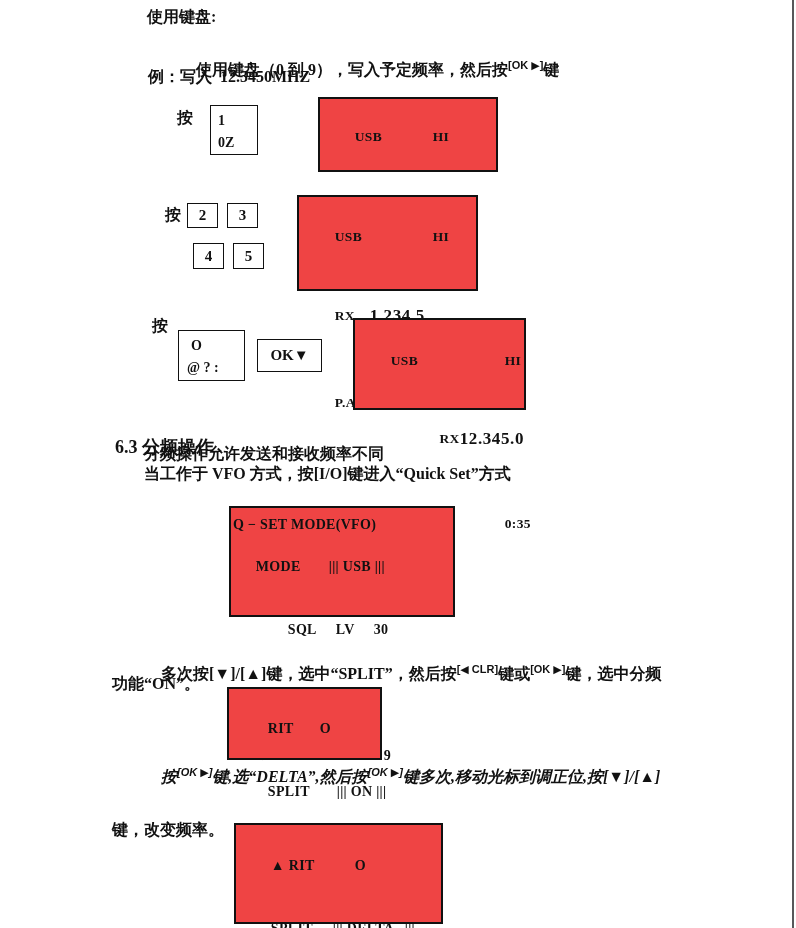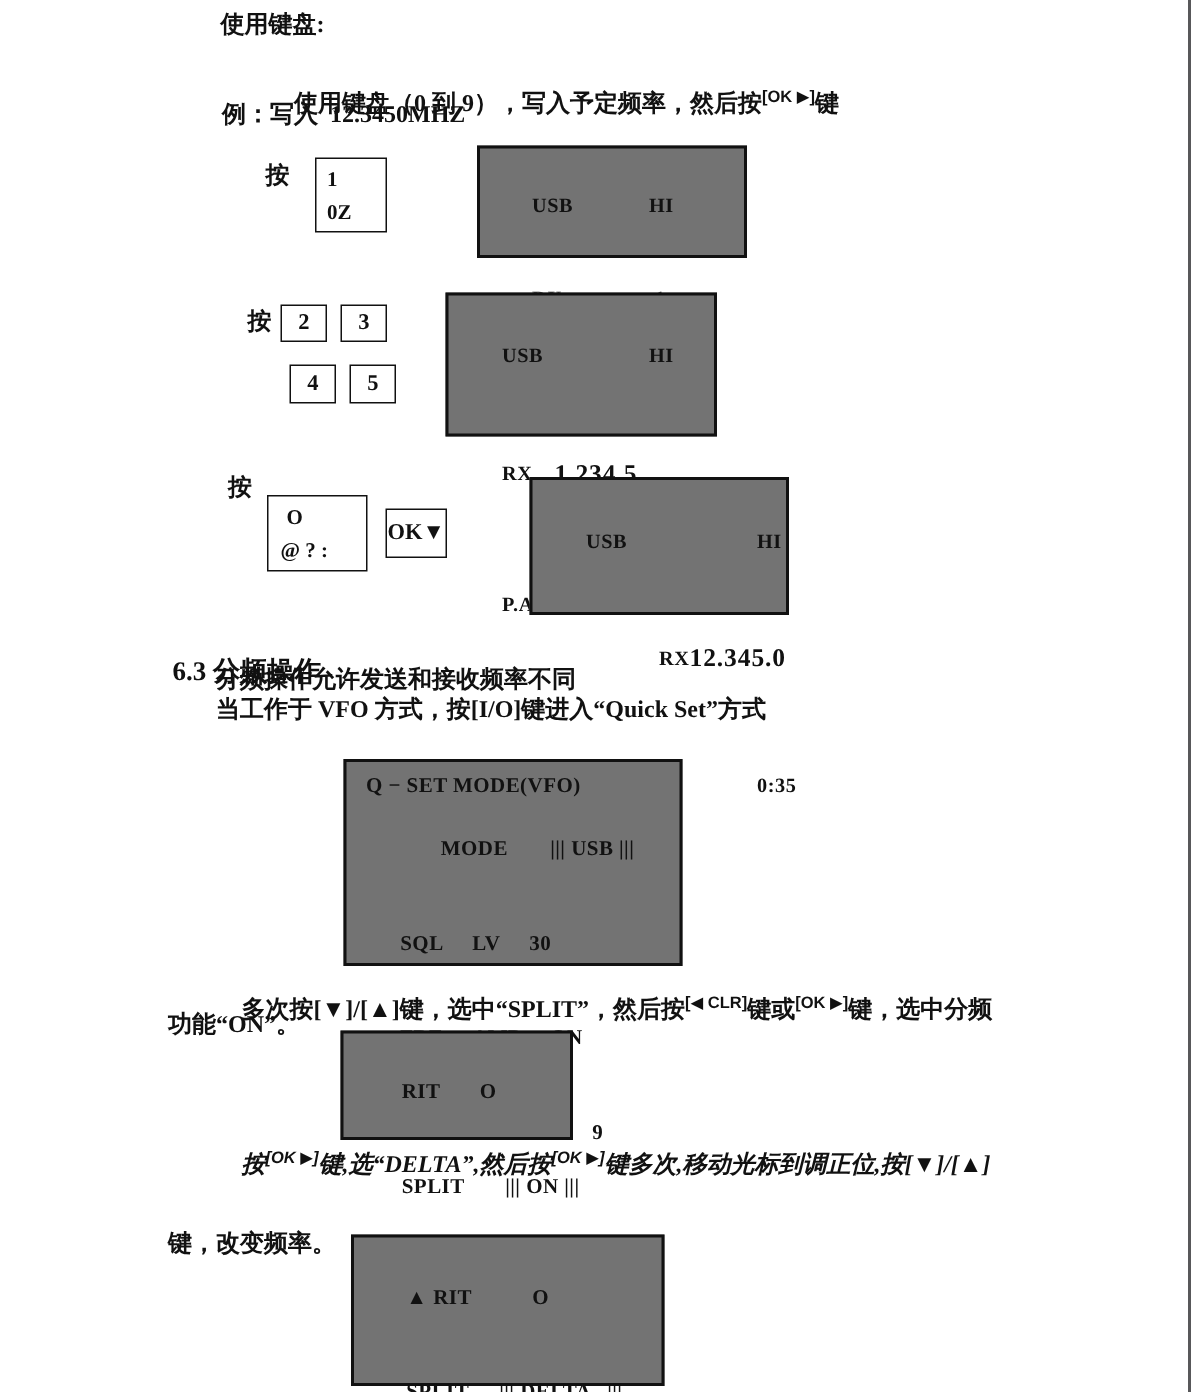--- a/index.html
+++ b/index.html
@@ -8,21 +8,21 @@
     overflow:hidden;color:#111;
     font-family:"Liberation Serif","DejaVu Serif",serif;
   }
   .abs{position:absolute;text-align:right;}
   .zh{font-weight:bold;font-size:16px;white-space:pre;line-height:1.3;}
   .zh-big{font-weight:bold;font-size:18px;white-space:pre;}
   .supkey{
     font-family:"Liberation Sans","DejaVu Sans",sans-serif;
     font-weight:bold;font-size:11px;position:relative;top:-6px;white-space:pre;
   }
-  .box{position:absolute;border:2px solid #111;background:#737373;box-sizing:border-box;}
+  .box{position:absolute;border:2px solid #111;background:#ef4444;box-sizing:border-box;}
   .kbox{position:absolute;border:1.5px solid #111;background:#fff;box-sizing:border-box;}
   .kcell{display:flex;align-items:center;justify-content:center;
          font-weight:bold;font-size:15px;}
   .disp{font-weight:bold;font-size:13.5px;letter-spacing:.4px;}
   .disp14{font-weight:bold;font-size:14px;letter-spacing:.3px;}
   .dl{white-space:pre;}
   .c{display:inline-block;white-space:pre;vertical-align:bottom;}
   .big{font-size:17px;letter-spacing:.6px;}
   .rule{position:absolute;background:#58585a;}
 </style>
@@ -87,21 +87,21 @@
     </div>
   </div>
 
   <div class="abs zh" style="left:152px;top:316px;">按</div>
 
   <div class="kbox" style="left:178px;top:330px;width:67px;height:51px;padding:4px 0 0 12px;">
     <div class="dl" style="font-weight:bold;font-size:14px;line-height:22px;">O</div>
     <div class="dl" style="font-weight:bold;font-size:14px;line-height:22px;margin-left:-4px;">@ ? :</div>
   </div>
 
-  <div class="kbox kcell" style="left:257px;top:339px;width:41px;height:33px;">
+  <div class="kbox kcell" style="left:257px;top:339px;width:65px;height:33px;">
     <span>OK▼</span>
   </div>
 
   <div class="box disp" style="left:353px;top:318px;width:173px;height:92px;padding:9px 0 0 13px;">
     <div class="dl" style="line-height:21px;">
       <span class="c" style="width:114px;">USB</span><span class="c">HI</span>
     </div>
     <div class="dl" style="line-height:31px;text-align:right;">
       <span class="c" style="width:32px;">RX</span><span class="c big">12.345.0</span>
     </div>
@@ -110,27 +110,27 @@
     </div>
   </div>
 
   <div class="abs zh-big" style="left:97px;top:414px;">
     <span>6.3</span><span> </span><span>分频操作</span>
   </div>
 
   <div class="abs zh" style="left:144px;top:464px;">当工作于 VFO 方式，按[I/O]键进入“Quick Set”方式</div>
   <div class="abs zh" style="left:144px;top:444px;">分频操作允许发送和接收频率不同</div>
 
-  <div class="box disp14" style="left:229px;top:506px;width:226px;height:138px;padding:7px 0 0 13px;">
+  <div class="box disp14" style="left:229px;top:506px;width:226px;height:111px;padding:7px 0 0 2px;">
     <div class="dl" style="line-height:20px;">Q − SET MODE(VFO)</div>
     <div class="dl" style="line-height:21px;">
-      <span class="c" style="width:73px;margin-left:27px;">MODE</span><span class="c">||| USB |||</span>
+      <span class="c" style="width:73px;">MODE</span><span class="c">||| USB |||</span>
     </div>
     <div class="dl" style="line-height:21px;">
-      <span class="c" style="width:48px;">SQL</span><span class="c" style="width:38px;">LV</span><span class="c">30</span>
+      <span class="c" style="width:48px;margin-left:32px;">SQL</span><span class="c" style="width:38px;">LV</span><span class="c">30</span>
     </div>
     <div class="dl" style="line-height:21px;">
       <span class="c" style="width:48px;">FRE</span><span class="c" style="width:52px;">AMP</span><span class="c">ON</span>
     </div>
     <div class="dl" style="line-height:21px;">
       <span class="c" style="width:33px;">▼</span><span class="c" style="width:37px;">RF</span><span class="c" style="width:58px;">GAIN</span><span class="c">9</span>
     </div>
   </div>
 
   <div class="abs zh" style="left:145px;top:643px;">

